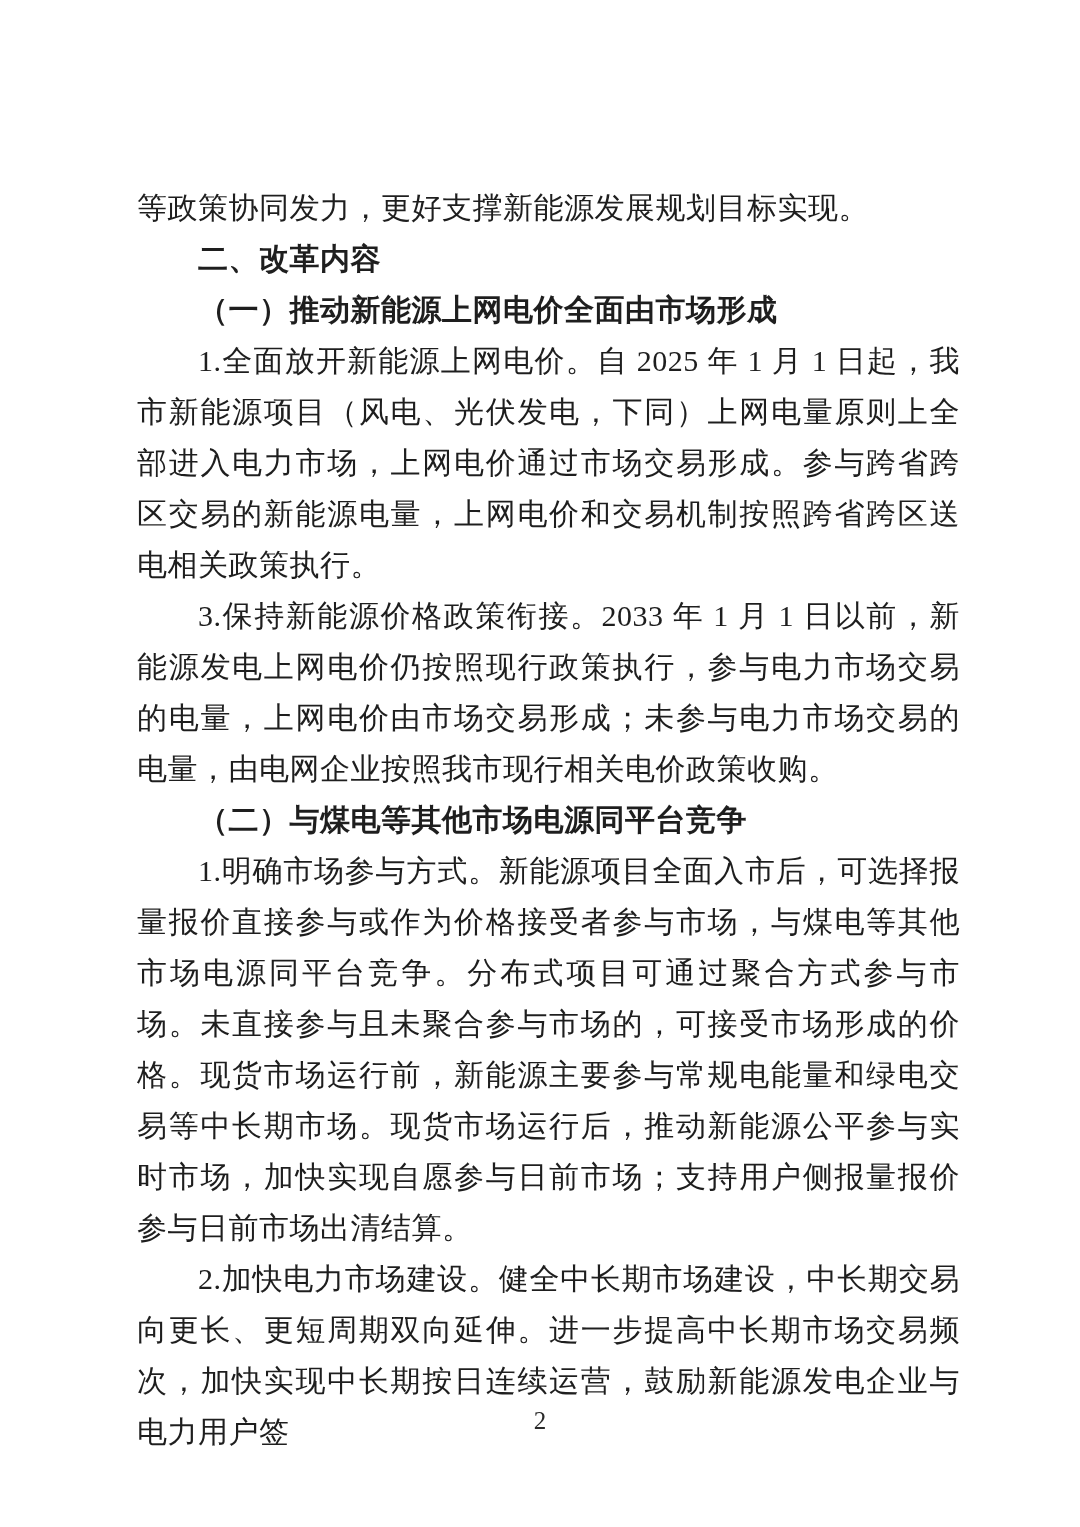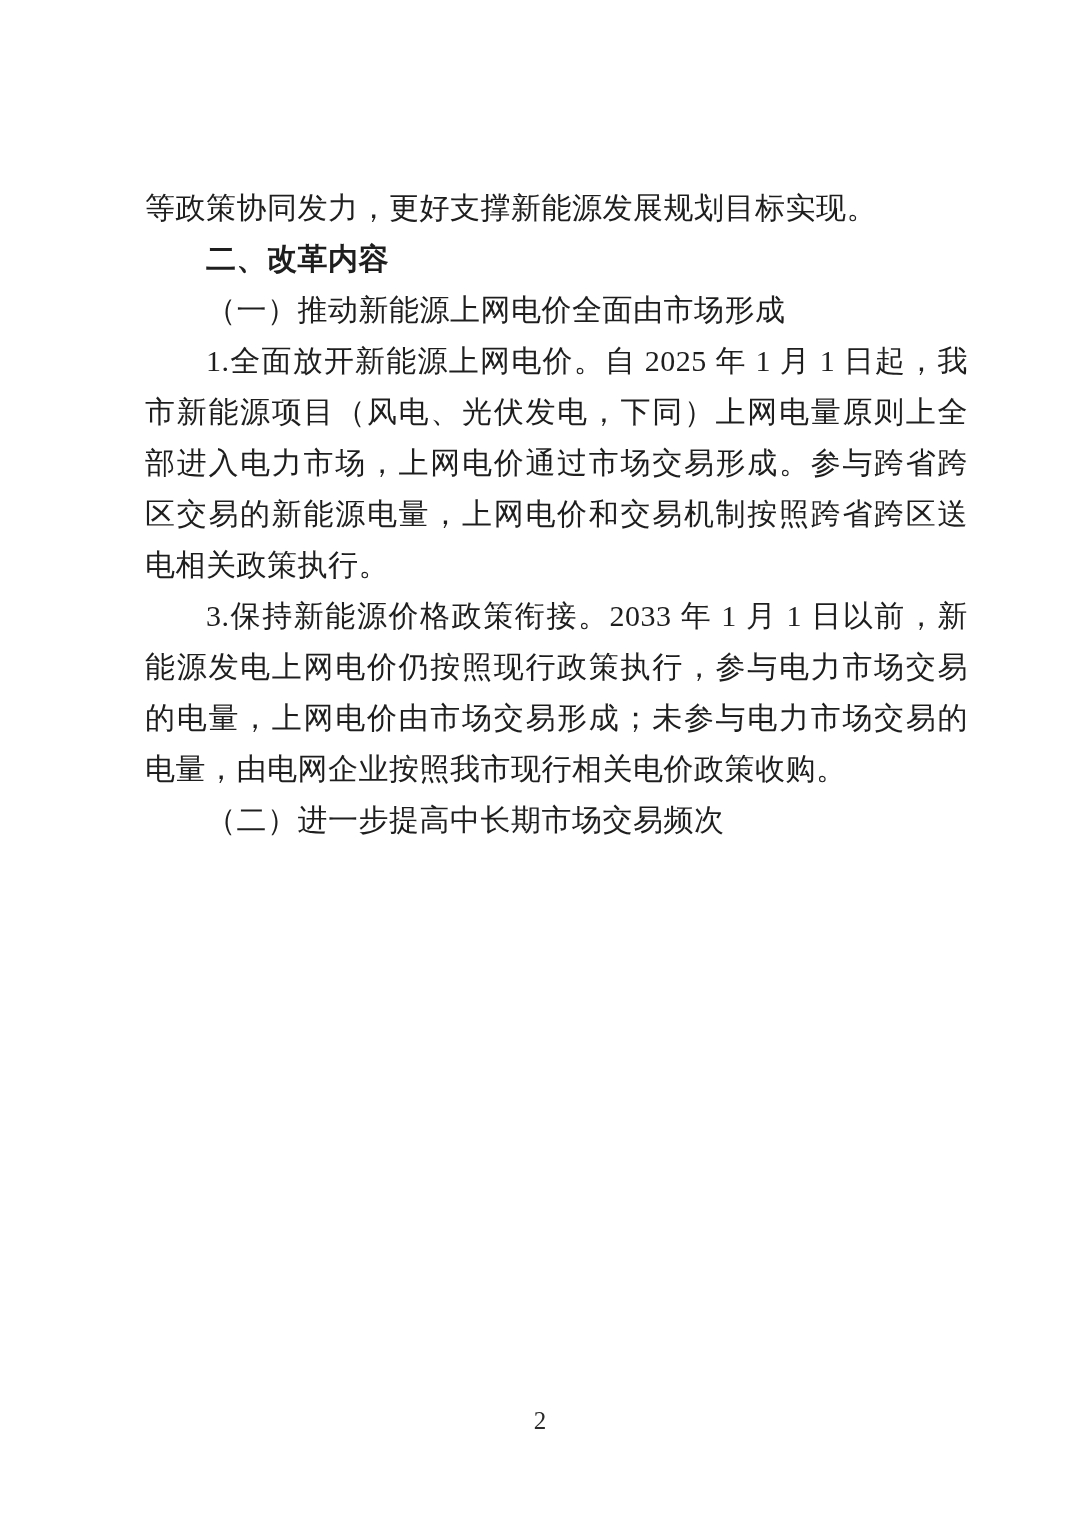--- a/index.html
+++ b/index.html
@@ -9,21 +9,21 @@
   }
   .page {
     position: relative;
     width: 1080px;
     height: 1527px;
     background: #ffffff;
     overflow: hidden;
   }
   .content {
     position: absolute;
-    left: 145px;
+    left: 137px;
     top: 182px;
     width: 823px;
   }
   .content p {
     margin: 0;
     padding: 0;
     font-family: "Liberation Serif", serif;
     font-size: 30px;
     line-height: 51px;
     color: #1e1e1e;
@@ -32,21 +32,21 @@
   }
   .noindent { text-indent: 0; }
   .indent   { text-indent: 61px; }
   .h1 {
     font-family: "Liberation Sans", sans-serif;
     font-weight: 600;
     text-align: right;
     text-indent: 61px;
   }
   .h2 {
-    font-weight: 400;
+    font-weight: 700;
     text-align: left !important;
     text-indent: 61px;
   }
   .lead { font-weight: 400; }
   .footer {
     position: absolute;
     left: 0;
     top: 1403px;
     width: 100%;
     text-align: center;
@@ -65,22 +65,24 @@
     <p class="noindent">等政策协同发力，更好支撑新能源发展规划目标实现。</p>
 
     <p class="h1">二、改革内容</p>
 
     <p class="h2">（一）推动新能源上网电价全面由市场形成</p>
 
     <p class="indent"><span class="lead">1.全面放开新能源上网电价。</span><span>自 2025 年 1 月 1 日起，我市新能源项目（风电、光伏发电，下同）上网电量原则上全部进入电力市场，上网电价通过市场交易形成。参与跨省跨区交易的新能源电量，上网电价和交易机制按照跨省跨区送电相关政策执行。</span></p>
 
     <p class="indent"><span class="lead">3.保持新能源价格政策衔接。</span><span>2033 年 1 月 1 日以前，新能源发电上网电价仍按照现行政策执行，参与电力市场交易的电量，上网电价由市场交易形成；未参与电力市场交易的电量，由电网企业按照我市现行相关电价政策收购。</span></p>
 
-    <p class="h2">（二）进一步提高中长期市场交易频次</p>
+    <p class="h2">（二）与煤电等其他市场电源同平台竞争</p>
 
+    <p class="indent"><span class="lead">1.明确市场参与方式。</span><span>新能源项目全面入市后，可选择报量报价直接参与或作为价格接受者参与市场，与煤电等其他市场电源同平台竞争。分布式项目可通过聚合方式参与市场。未直接参与且未聚合参与市场的，可接受市场形成的价格。现货市场运行前，新能源主要参与常规电能量和绿电交易等中长期市场。现货市场运行后，推动新能源公平参与实时市场，加快实现自愿参与日前市场；支持用户侧报量报价参与日前市场出清结算。</span></p>
 
+    <p class="indent"><span class="lead">2.加快电力市场建设。</span><span>健全中长期市场建设，中长期交易向更长、更短周期双向延伸。进一步提高中长期市场交易频次，加快实现中长期按日连续运营，鼓励新能源发电企业与电力用户签</span></p>
 
   </div>
 
   <div class="footer">
     <span>2</span>
   </div>
 </div>
 
 </body></html>

